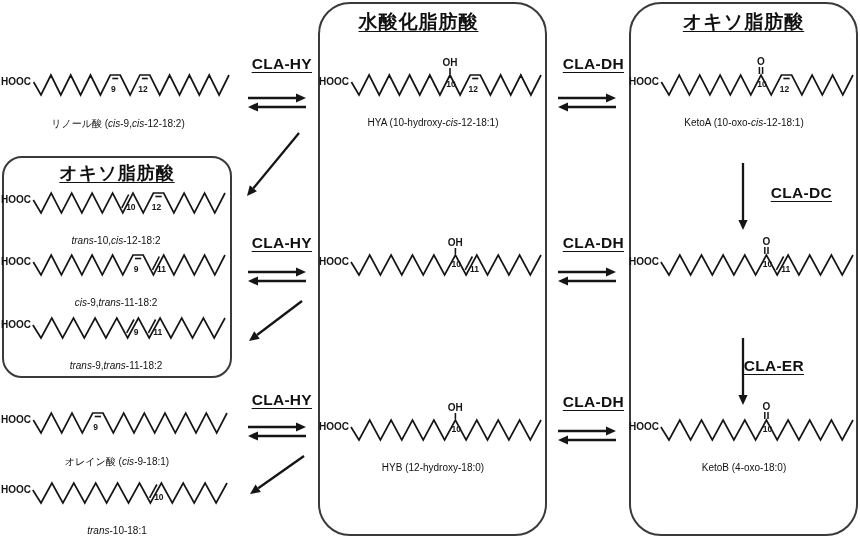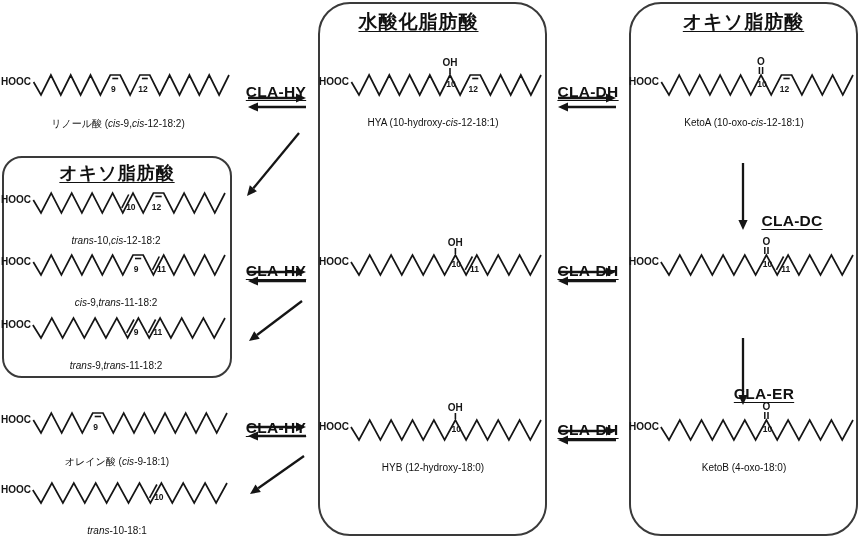--- a/index.html
+++ b/index.html
@@ -2,21 +2,21 @@
 <html><head>
 <meta charset="utf-8">
 <style>
   html,body{margin:0;padding:0;background:#fff;}
   body{font-family:"Liberation Sans","DejaVu Sans",sans-serif;color:#111;}
   .canvas{position:relative;width:860px;height:543px;background:#ffffff;overflow:hidden;}
   .box{position:absolute;border:2px solid #3a3a3a;border-radius:32px;background:transparent;box-sizing:border-box;}
   .box.small{border-radius:20px;}
   .box-title{position:absolute;text-align:center;font-weight:bold;font-size:19px;letter-spacing:1px;}
   .box-title span{text-decoration:underline;text-underline-offset:3px;}
-  .enzyme{position:absolute;text-align:center;font-weight:bold;font-size:15.5px;letter-spacing:.3px;margin-top:28px;}
+  .enzyme{position:absolute;text-align:right;font-weight:bold;font-size:15.5px;letter-spacing:.3px;}
   .enzyme span{text-decoration:underline;text-underline-offset:3px;}
   .mol{position:absolute;}
   .mol svg{display:block;overflow:visible;}
   .mol-label{text-align:center;font-size:10px;margin-top:18px;white-space:nowrap;}
   #arrow-layer{position:absolute;left:0;top:0;}
 </style>
 </head>
 <body>
 
 <div class="canvas">

